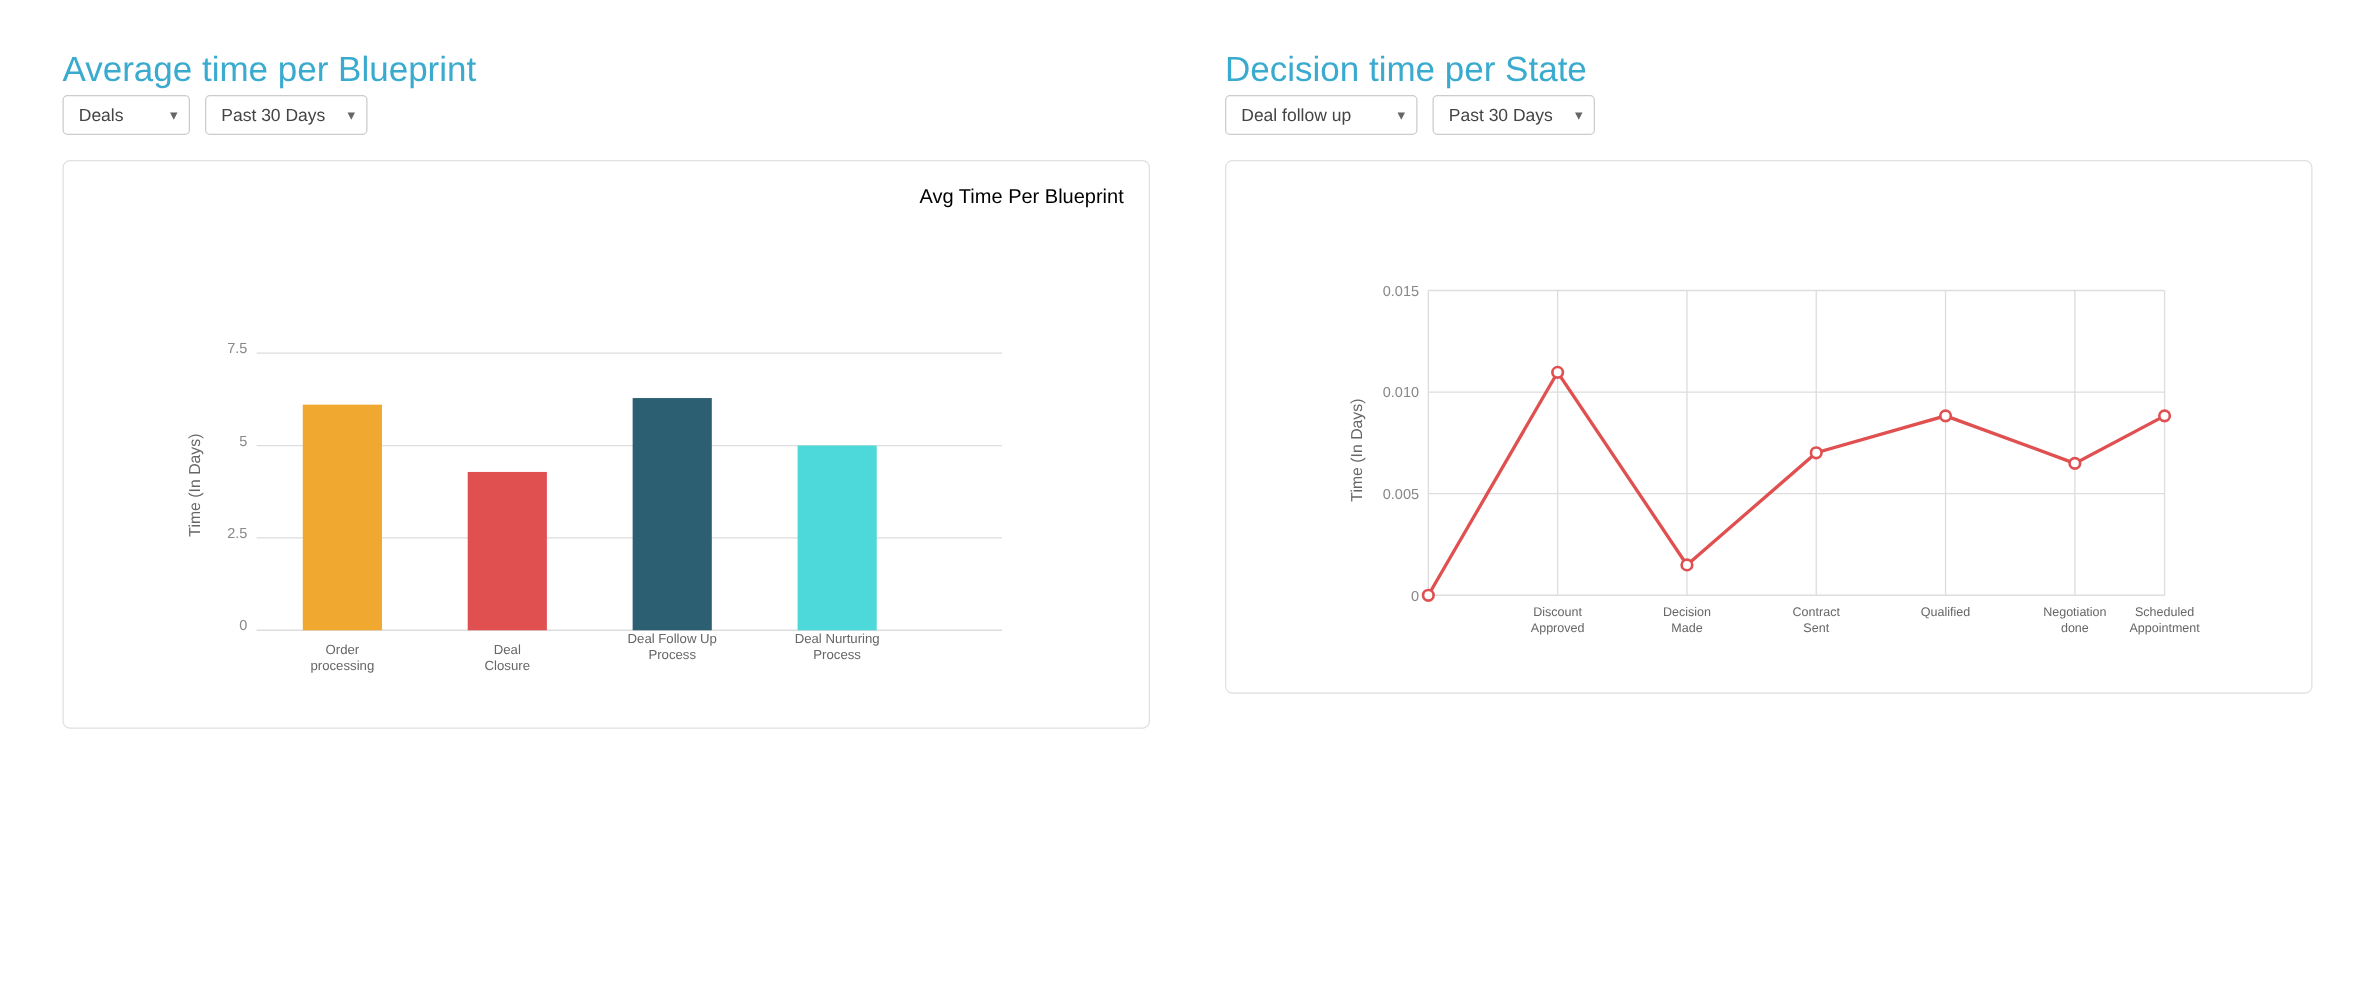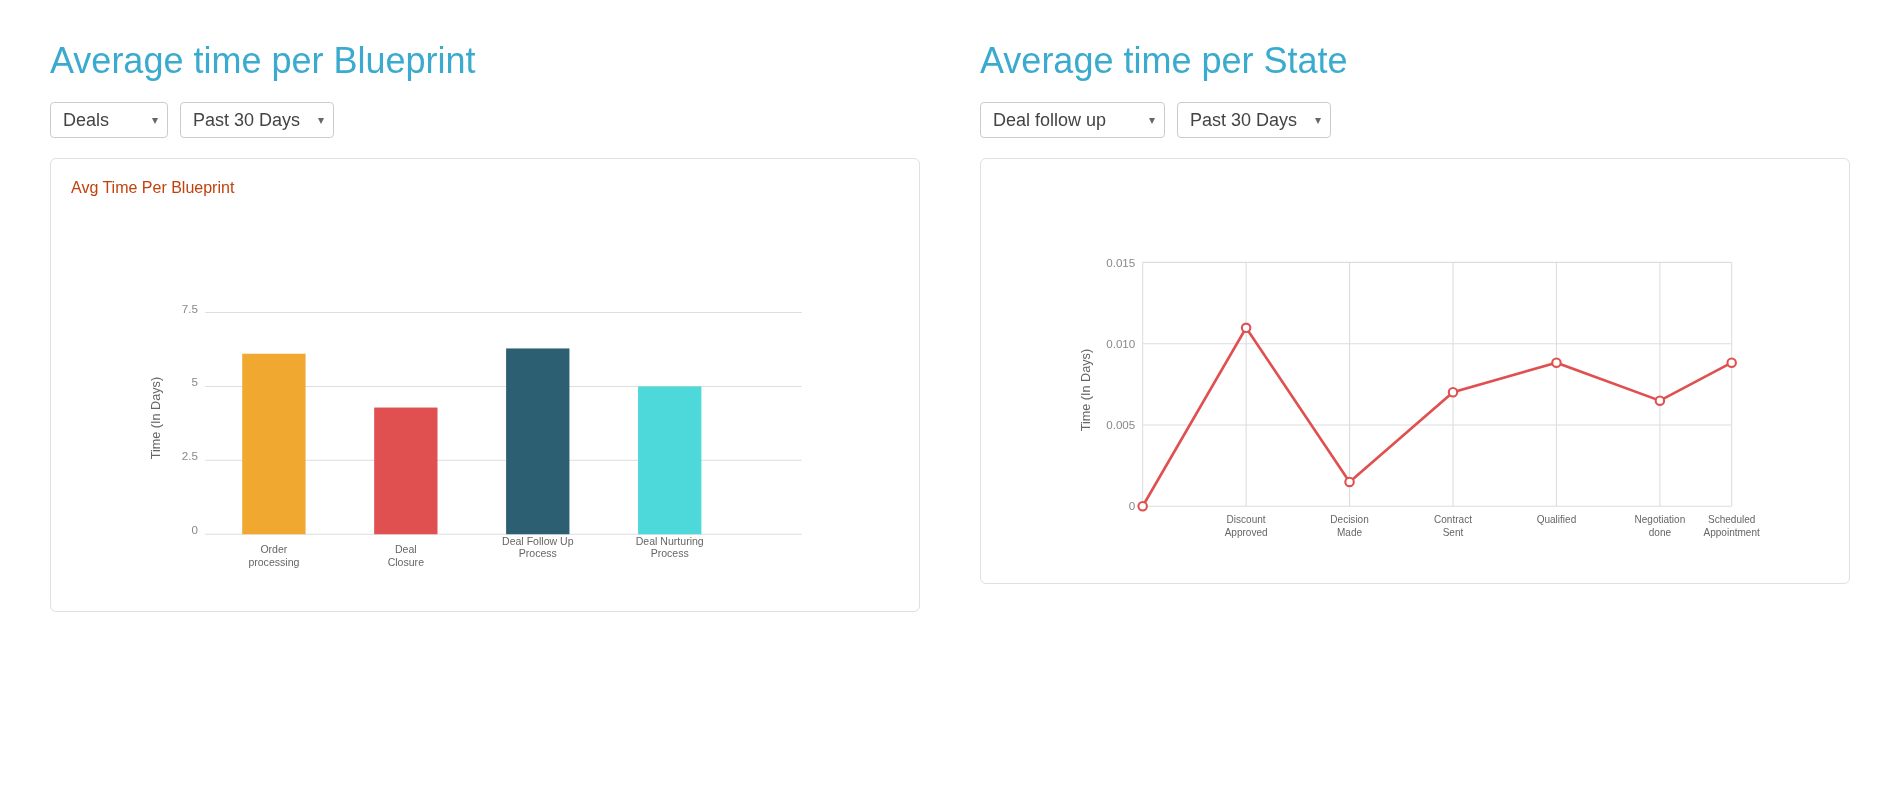--- a/index.html
+++ b/index.html
@@ -10,41 +10,41 @@
       color: #333;
     }
     .dashboard {
       display: flex;
       gap: 60px;
     }
     .panel {
       flex: 1;
     }
     .panel-title {
-      font-size: 36px;
+      font-size: 28px;
       color: #3aabcf;
       font-weight: 400;
-      margin-bottom: 20px;
+      margin-bottom: 4px;
     }
     .controls {
       display: flex;
       gap: 12px;
       margin-bottom: 20px;
     }
     .select-wrapper {
       position: relative;
       display: inline-block;
     }
     .select-wrapper select {
       appearance: none;
       -webkit-appearance: none;
       border: 1px solid #ccc;
       border-radius: 4px;
       padding: 7px 32px 7px 12px;
-      font-size: 18px;
+      font-size: 14px;
       color: #444;
       background: #fff;
       cursor: pointer;
       min-width: 100px;
     }
     .select-wrapper::after {
       content: '▾';
       position: absolute;
       right: 10px;
       top: 50%;
@@ -54,24 +54,24 @@
       font-size: 12px;
     }
     .chart-container {
       border: 1px solid #e0e0e0;
       border-radius: 6px;
       padding: 20px;
       background: #fff;
       min-height: 420px;
     }
     .chart-title {
-      text-align: left;
+      text-align: right;
       font-size: 16px;
       font-weight: 500;
-      color: #c2410c;
+      color: #000000;
       margin-bottom: 10px;
     }
     svg text {
       font-family: 'Segoe UI', Arial, sans-serif;
     }
   </style>
 </head>
 <body>
 
 <div class="dashboard">
@@ -124,21 +124,21 @@
         <text x="245" y="340" font-size="10" fill="#666" text-anchor="middle">Closure</text>
         <text x="370" y="320" font-size="10" fill="#666" text-anchor="middle">Deal Follow Up</text>
         <text x="370" y="332" font-size="10" fill="#666" text-anchor="middle">Process</text>
         <text x="495" y="320" font-size="10" fill="#666" text-anchor="middle">Deal Nurturing</text>
         <text x="495" y="332" font-size="10" fill="#666" text-anchor="middle">Process</text>
       </svg>
     </div>
   </div>
 
   <div class="panel">
-    <h2 class="panel-title">Average time per State</h2>
+    <h2 class="panel-title">Decision time per State</h2>
     <div class="controls">
       <div class="select-wrapper">
         <select>
           <option>Deal follow up</option>
           <option>Order processing</option>
           <option>Deal Closure</option>
         </select>
       </div>
       <div class="select-wrapper">
         <select>

